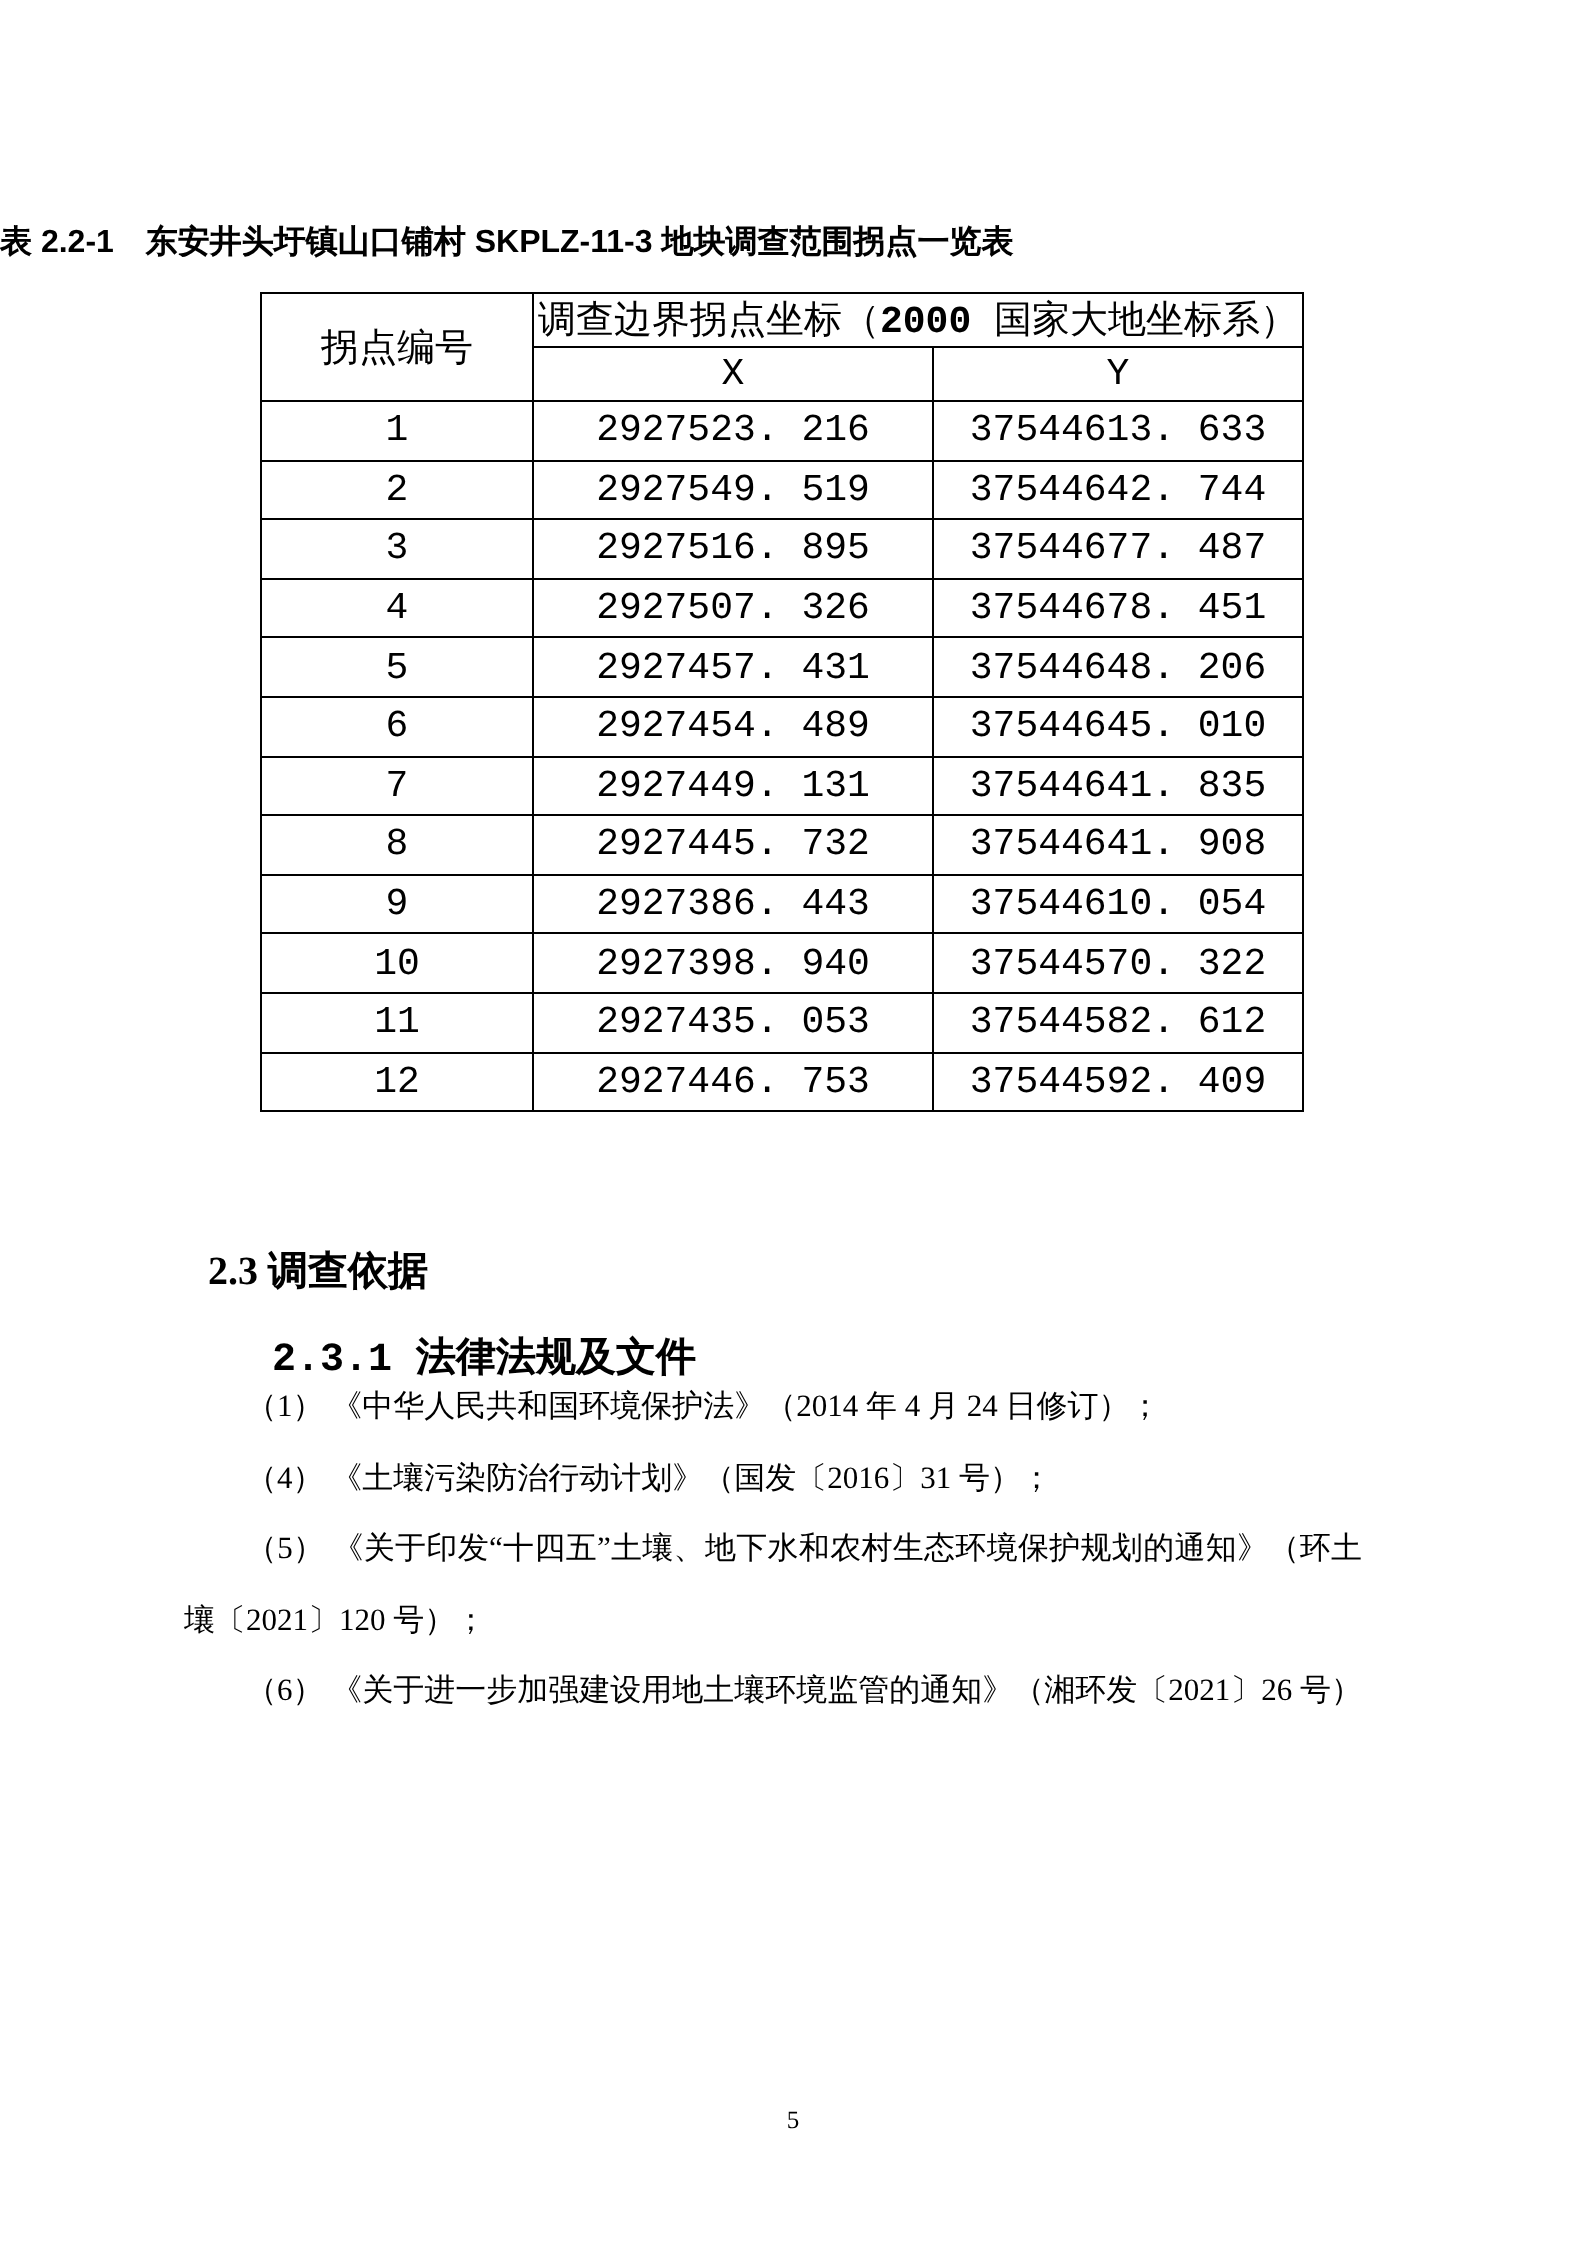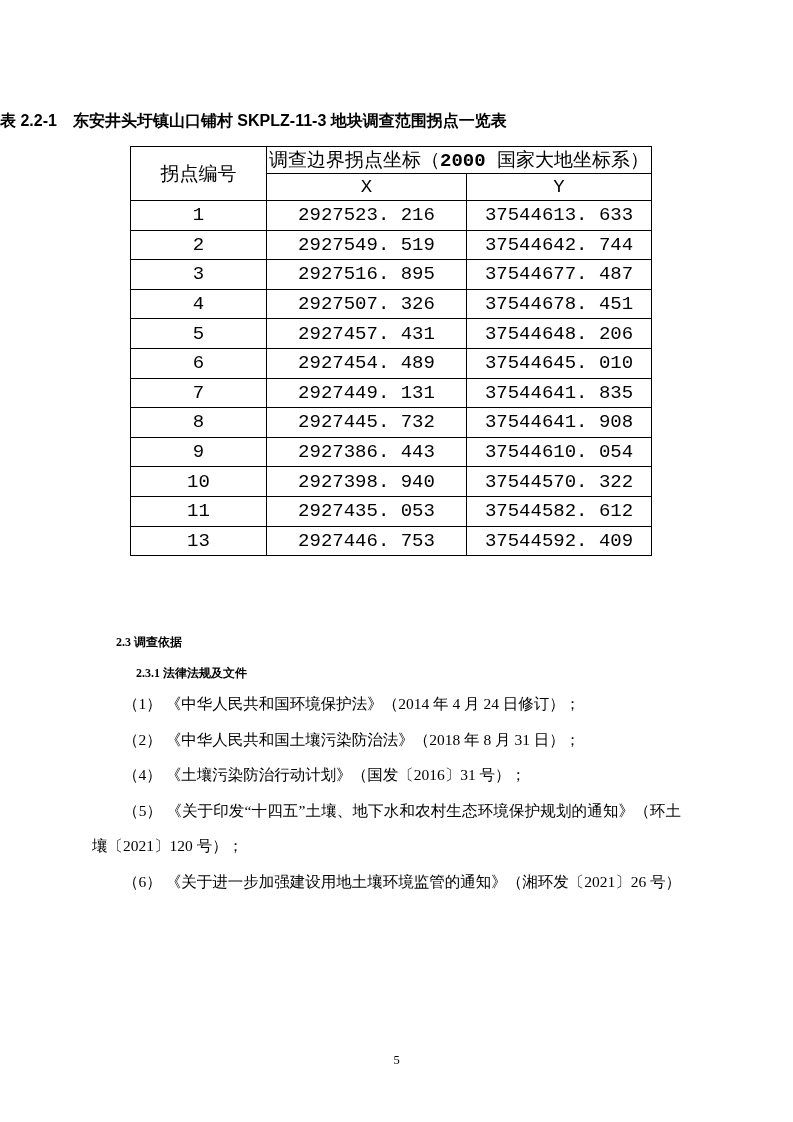--- a/index.html
+++ b/index.html
@@ -45,33 +45,33 @@
   }
   table.coord-table thead td { height: 26px; }
   col.c-id { width: 136px; }
   col.c-x  { width: 200px; }
   col.c-y  { width: 185px; }
 
   .sec-h2 {
     position: absolute;
     top: 622px;
     left: 104px;
-    margin: 12px;
-    font-size: 12px;
+    margin: 0;
+    font-size: 20px;
     font-weight: bold;
     font-family: "Liberation Serif", serif;
   }
   .sec-h3 {
     position: absolute;
     top: 665px;
     left: 136px;
     margin: 0;
-    font-size: 12px;
+    font-size: 20px;
     font-weight: bold;
-    font-family: Liberation Serif, serif;
+    font-family: Liberation Mono, monospace;
   }
 
   .legal-list {
     position: absolute;
     top: 686px;
     left: 92px;
     width: 589px;
     font-size: 15.5px;
     line-height: 35.5px;
     text-align: justify;
@@ -174,35 +174,34 @@
     <td>37544570. 322</td>
   </tr>
 
   <tr>
     <td>11</td>
     <td>2927435. 053</td>
     <td>37544582. 612</td>
   </tr>
 
   <tr>
-    <td>13</td>
+    <td>12</td>
     <td>2927446. 753</td>
     <td>37544592. 409</td>
   </tr>
 </tbody>
   </table>
 
   <h2 class="sec-h2">2.3 调查依据</h2>
 
   <h3 class="sec-h3">2.3.1 法律法规及文件</h3>
 
   <div id="legal-list" class="legal-list">
   <p class="legal-item">（1） 《中华人民共和国环境保护法》（2014 年 4 月 24 日修订）；</p>
 
-  <p class="legal-item">（2） 《中华人民共和国土壤污染防治法》（2018 年 8 月 31 日）；</p>
 
 
   <p class="legal-item">（4） 《土壤污染防治行动计划》（国发〔2016〕31 号）；</p>
 
   <p class="legal-item">（5） 《关于印发“十四五”土壤、地下水和农村生态环境保护规划的通知》（环土壤〔2021〕120 号）；</p>
 
   <p class="legal-item">（6） 《关于进一步加强建设用地土壤环境监管的通知》（湘环发〔2021〕26 号）</p>
 
 </div>
 

